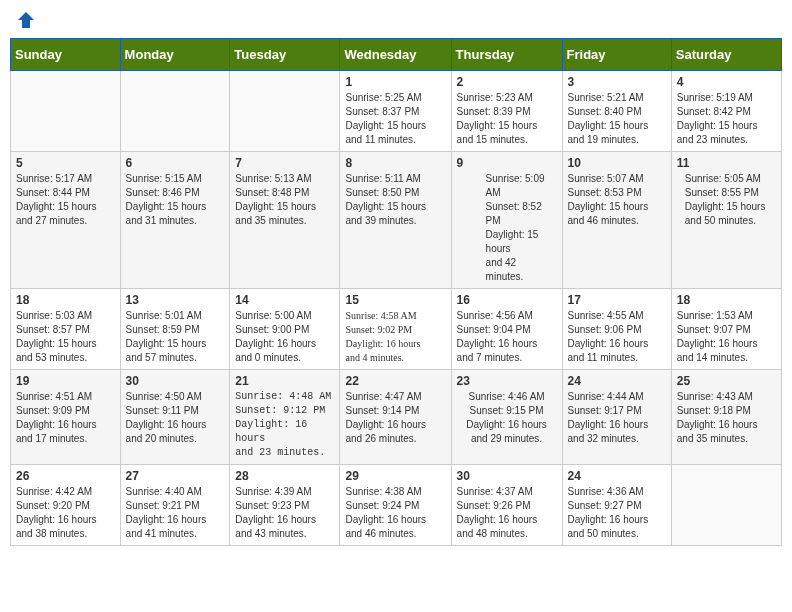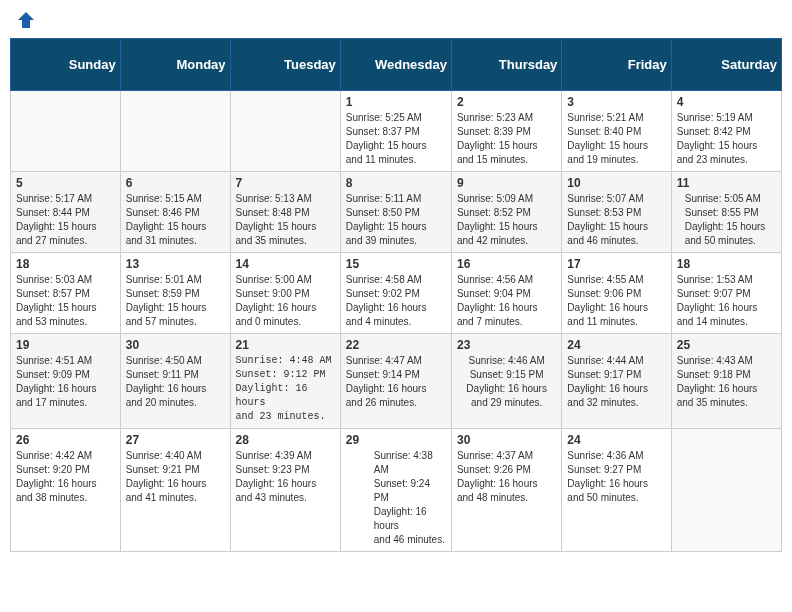--- a/index.html
+++ b/index.html
@@ -52,24 +52,24 @@
     .location {
       font-size: 16px;
       color: #555;
     }
     .calendar {
       width: 100%;
       border-collapse: collapse;
       border: 1px solid #ccc;
     }
     .calendar th {
-      background-color: #0c4a6e;
+      background-color: #4d7c0f;
       color: #fff;
-      text-align: right;
-      padding: 18px 4px;
+      text-align: left;
+      padding: 8px 4px;
       font-size: 13px;
       border: 1px solid #2060a0;
     }
     .calendar td {
       vertical-align: top;
       border: 1px solid #ccc;
       padding: 4px 5px;
       width: 113px;
       min-height: 80px;
       font-size: 10.5px;
@@ -185,21 +185,21 @@
         </td>
         <td>
           <div class="day-number">8</div>
           <div class="day-info" style="white-space: pre-line;">Sunrise: 5:11 AM
 Sunset: 8:50 PM
 Daylight: 15 hours
 and 39 minutes.</div>
         </td>
         <td>
           <div class="day-number">9</div>
-          <div class="day-info" style="white-space: pre-line;">Sunrise: 5:09 AM
+          <div class="day-info" style="white-space: pre-line; margin-left: 29px;">Sunrise: 5:09 AM
 Sunset: 8:52 PM
 Daylight: 15 hours
 and 42 minutes.</div>
         </td>
         <td>
           <div class="day-number">10</div>
           <div class="day-info" style="white-space: pre-line;">Sunrise: 5:07 AM
 Sunset: 8:53 PM
 Daylight: 15 hours
 and 46 minutes.</div>
@@ -229,21 +229,21 @@
         </td>
         <td>
           <div class="day-number">14</div>
           <div class="day-info" style="white-space: pre-line;">Sunrise: 5:00 AM
 Sunset: 9:00 PM
 Daylight: 16 hours
 and 0 minutes.</div>
         </td>
         <td>
           <div class="day-number">15</div>
-          <div class="day-info" style="white-space: pre-line;">Sunrise: 4:58 AM
+          <div class="day-info" style="white-space: pre-line; font-family: Liberation Serif, serif;">Sunrise: 4:58 AM
 Sunset: 9:02 PM
 Daylight: 16 hours
 and 4 minutes.</div>
         </td>
         <td>
           <div class="day-number">16</div>
           <div class="day-info" style="white-space: pre-line;">Sunrise: 4:56 AM
 Sunset: 9:04 PM
 Daylight: 16 hours
 and 7 minutes.</div>
@@ -331,21 +331,21 @@
         </td>
         <td>
           <div class="day-number">28</div>
           <div class="day-info" style="white-space: pre-line;">Sunrise: 4:39 AM
 Sunset: 9:23 PM
 Daylight: 16 hours
 and 43 minutes.</div>
         </td>
         <td>
           <div class="day-number">29</div>
-          <div class="day-info" style="white-space: pre-line; margin-left: 28px;">Sunrise: 4:38 AM
+          <div class="day-info" style="white-space: pre-line;">Sunrise: 4:38 AM
 Sunset: 9:24 PM
 Daylight: 16 hours
 and 46 minutes.</div>
         </td>
         <td>
           <div class="day-number">30</div>
           <div class="day-info" style="white-space: pre-line;">Sunrise: 4:37 AM
 Sunset: 9:26 PM
 Daylight: 16 hours
 and 48 minutes.</div>

